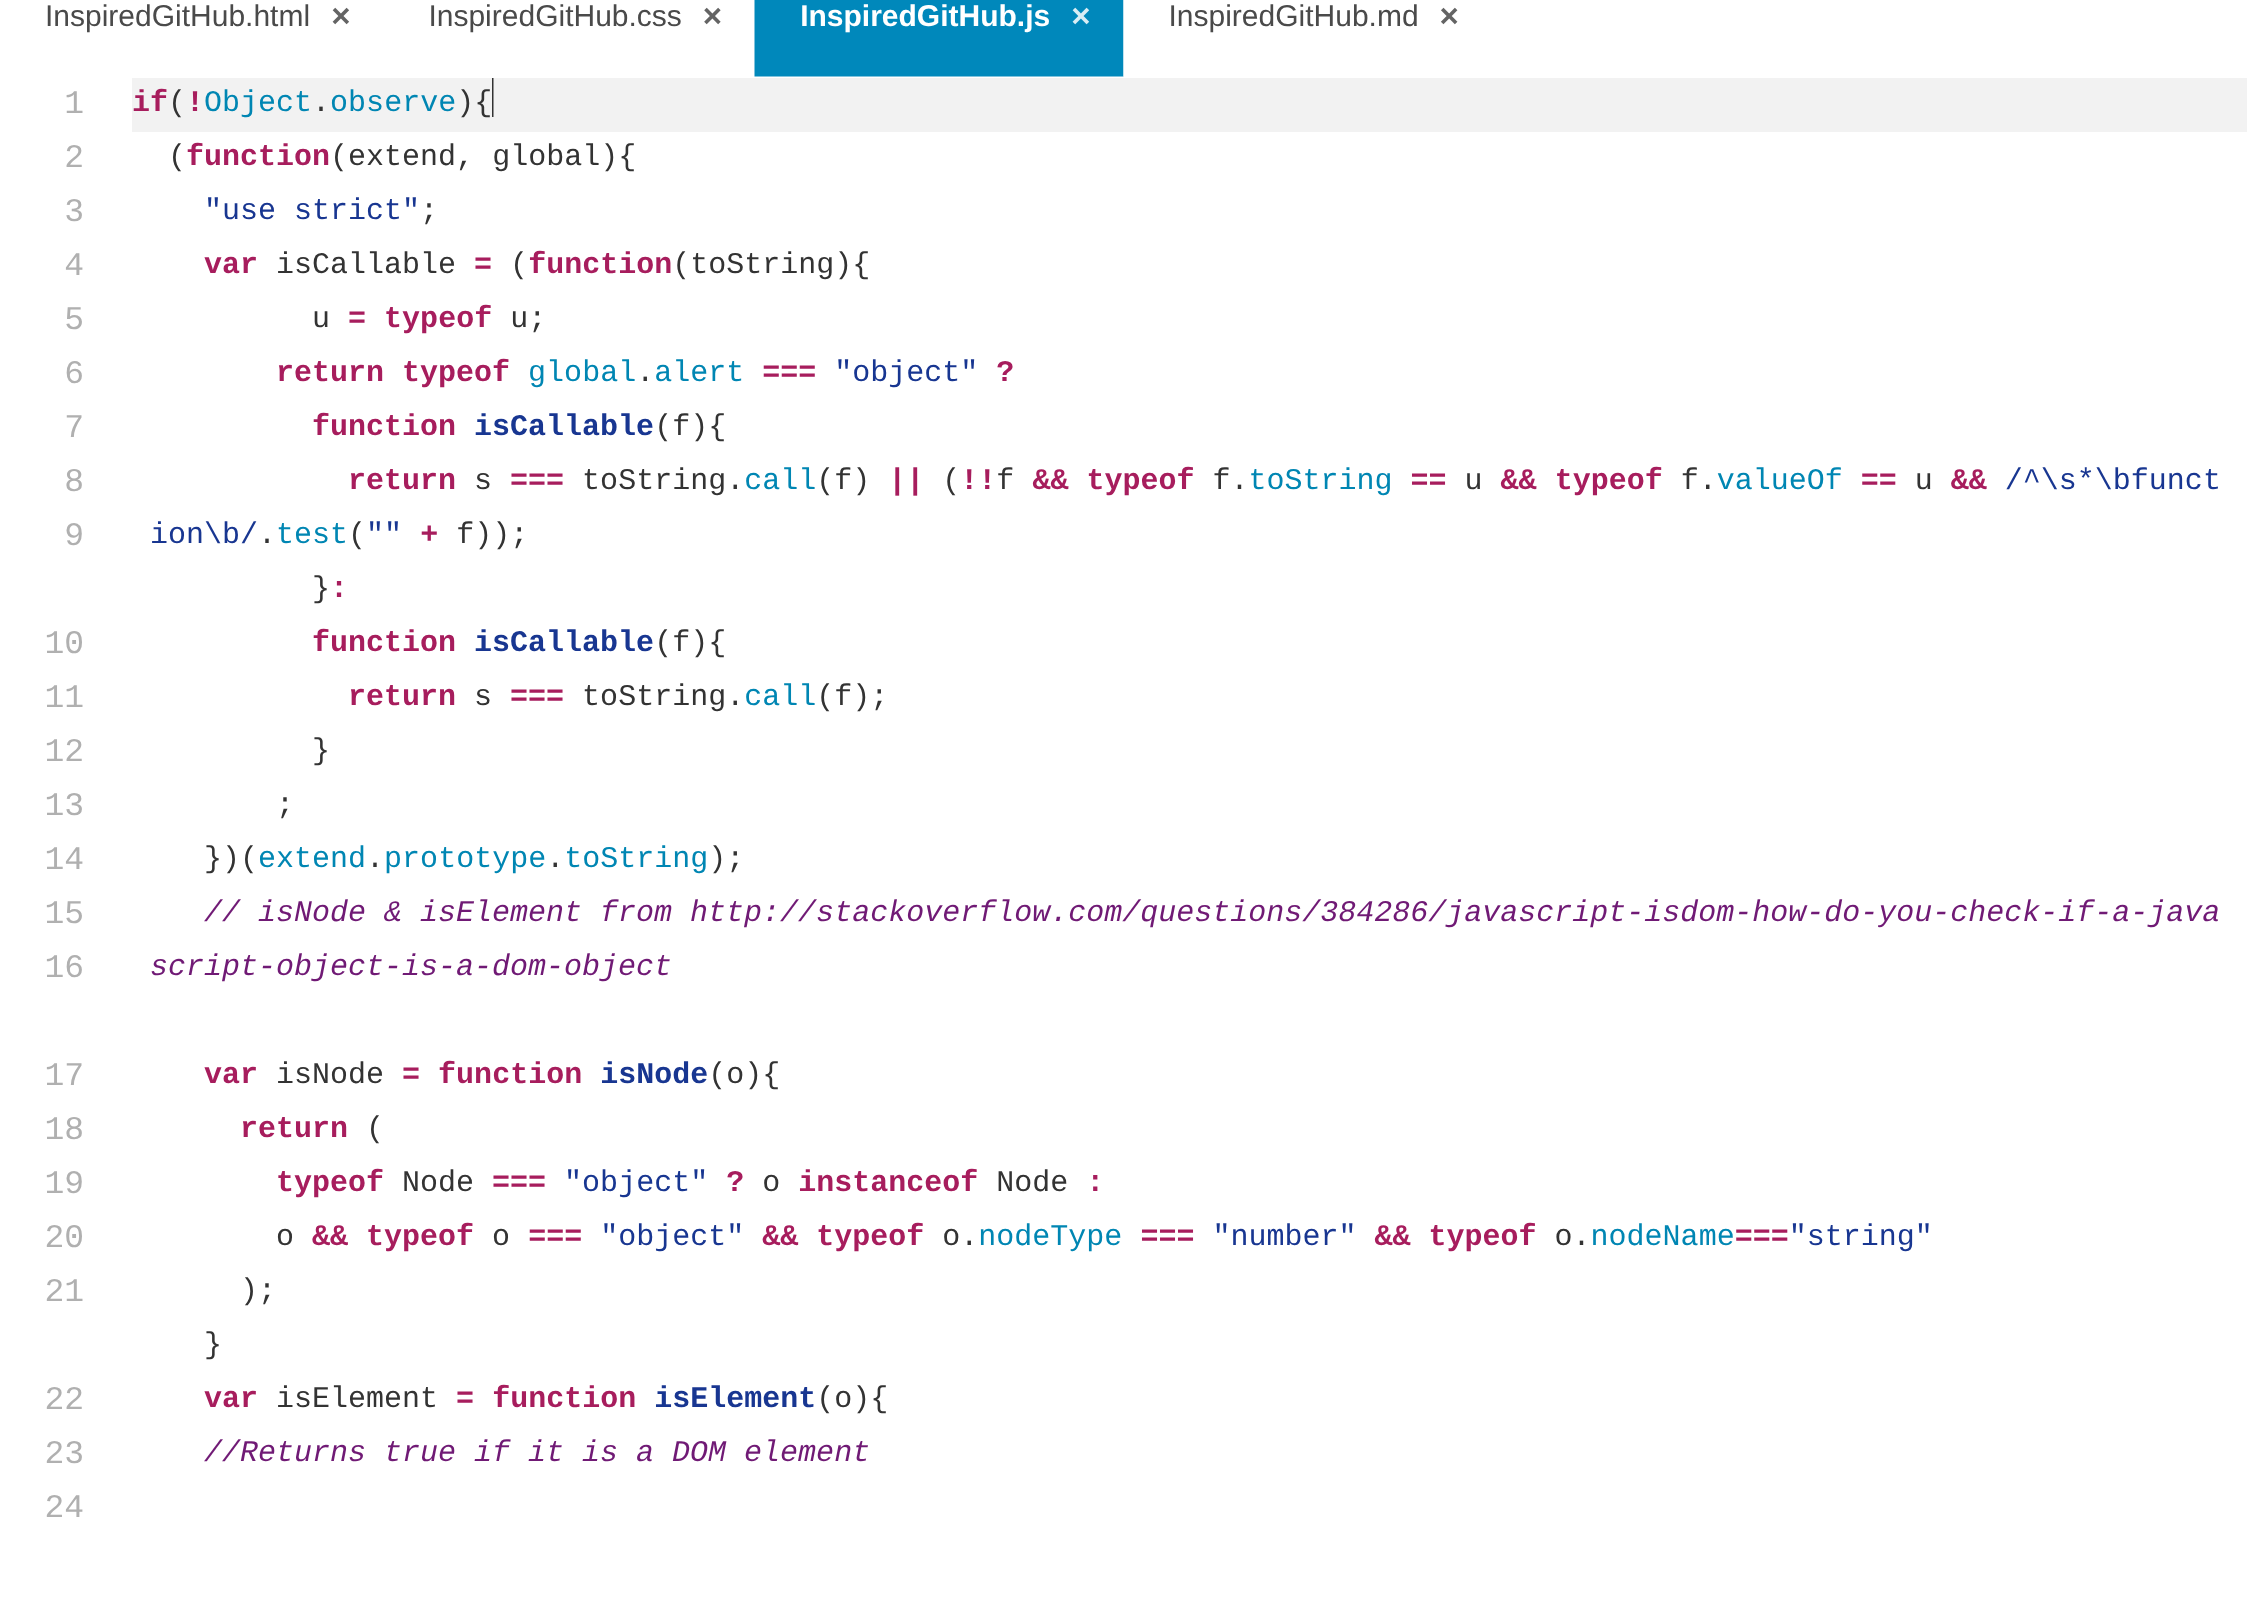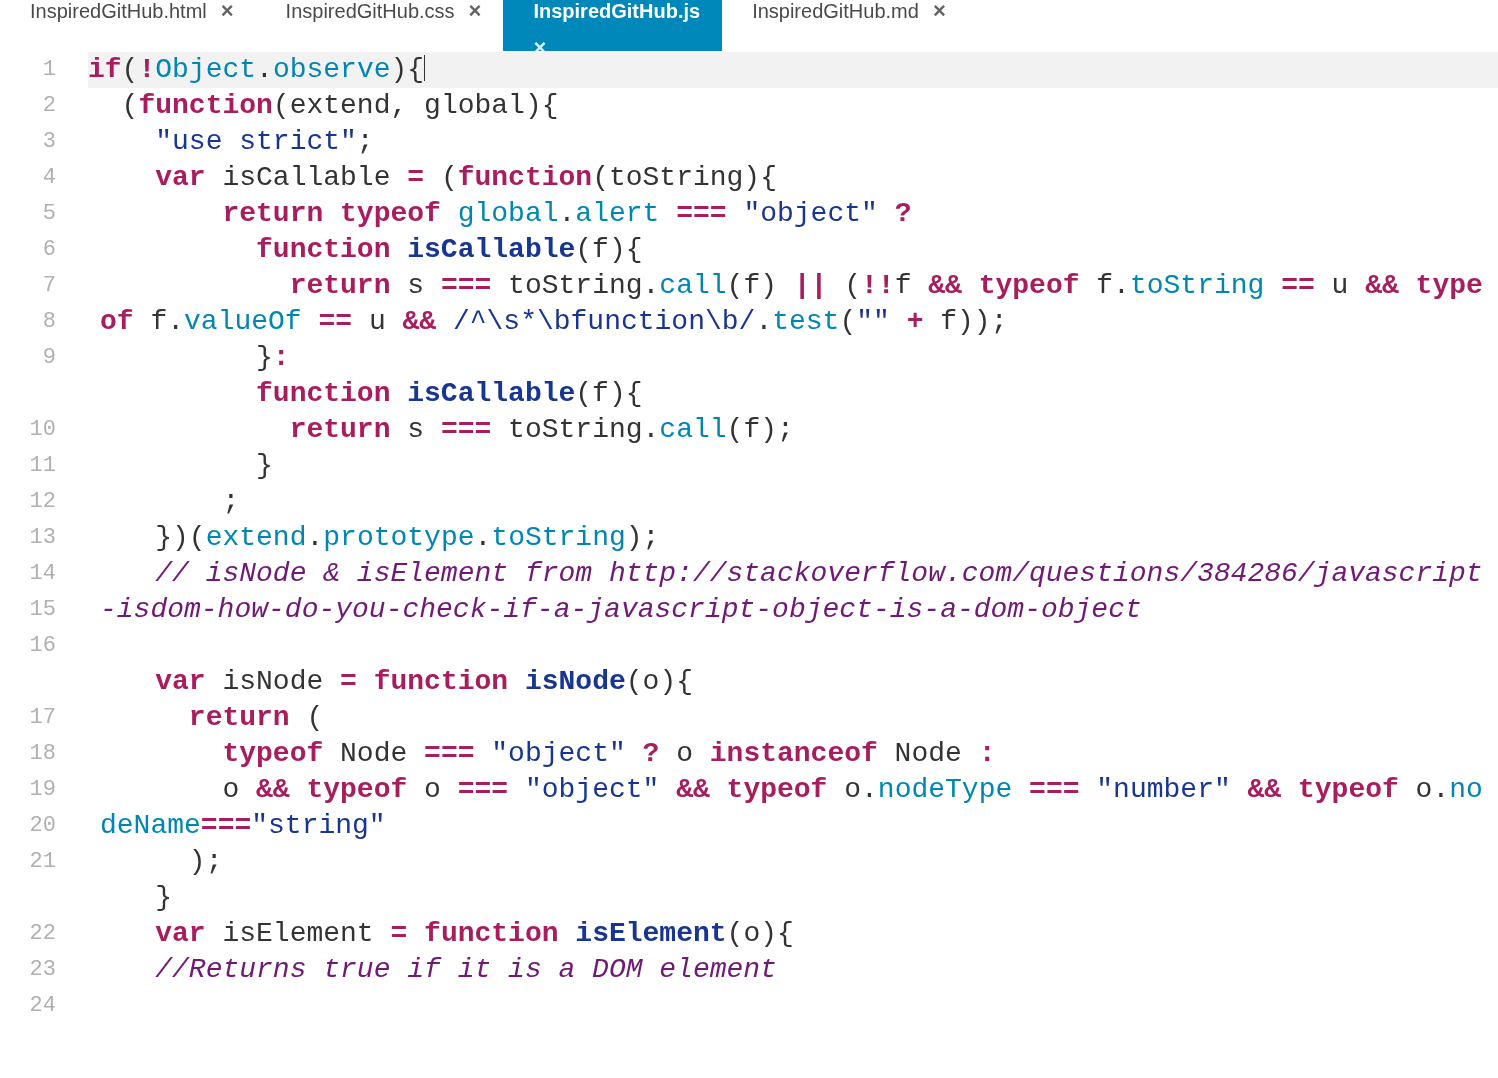--- a/index.html
+++ b/index.html
@@ -25,21 +25,20 @@
     cursor: pointer;
     background: #ffffff;
     gap: 14px;
     white-space: nowrap;
     font-weight: 400;
   }
   .tab.active {
     background: #0088bb;
     color: #ffffff;
     font-weight: 700;
-    flex-direction: column;
   }
   .tab .label { flex: 1; }
   .tab .close {
     font-size: 22px;
     line-height: 1;
     font-weight: 700;
     cursor: pointer;
     color: inherit;
     opacity: 0.85;
   }
@@ -61,21 +60,21 @@
     text-align: right;
     padding-right: 20px;
     color: #b0b0b0;
     font-family: Consolas, "Liberation Mono", Menlo, monospace;
     font-size: 22px;
   }
   .code {
     position: absolute;
     left: 76px; right: 0; top: 0; bottom: 0;
     font-family: Consolas, "Liberation Mono", Menlo, monospace;
-    font-size: 28px;
+    font-size: 20px;
   }
   .code-line {
     min-height: 36px;
     line-height: 36px;
     white-space: pre-wrap;
     word-break: break-all;
     padding-left: 12px;
     padding-right: 8px;
     text-indent: -12px;
     margin-left: 12px;
@@ -151,20 +150,21 @@
       <div class="ln"></div>
       <div class="ln">22</div>
       <div class="ln">23</div>
       <div class="ln">24</div>
     </div>
   <div class="code" id="code">
       <div class="code-line highlight"><span class="c-kw">if</span><span class="c-punc">(</span><span class="c-op">!</span><span class="c-cls">Object</span><span class="c-punc">.</span><span class="c-cls">observe</span><span class="c-punc">)</span><span class="c-punc">{</span><span class="cursor-bar"></span></div>
       <div class="code-line"><span class="c-id">  (</span><span class="c-kw">function</span><span class="c-punc">(</span><span class="c-id">extend</span><span class="c-punc">, </span><span class="c-id">global</span><span class="c-punc">)</span><span class="c-punc">{</span></div>
       <div class="code-line"><span class="c-id">    </span><span class="c-str">"use strict"</span><span class="c-punc">;</span></div>
       <div class="code-line"><span class="c-id">    </span><span class="c-kw">var</span><span class="c-id"> isCallable </span><span class="c-op">=</span><span class="c-id"> (</span><span class="c-kw">function</span><span class="c-punc">(</span><span class="c-id">toString</span><span class="c-punc">)</span><span class="c-punc">{</span></div>
+      <div class="code-line"><span class="c-id">          u </span><span class="c-op">=</span><span class="c-id"> </span><span class="c-kw">typeof</span><span class="c-id"> u</span><span class="c-punc">;</span></div>
       <div class="code-line"><span class="c-id">        </span><span class="c-kw">return</span><span class="c-id"> </span><span class="c-kw">typeof</span><span class="c-id"> </span><span class="c-cls">global</span><span class="c-punc">.</span><span class="c-cls">alert</span><span class="c-id"> </span><span class="c-op">===</span><span class="c-id"> </span><span class="c-str">"object"</span><span class="c-id"> </span><span class="c-op">?</span></div>
       <div class="code-line"><span class="c-id">          </span><span class="c-kw">function</span><span class="c-id"> </span><span class="c-fn">isCallable</span><span class="c-punc">(</span><span class="c-id">f</span><span class="c-punc">)</span><span class="c-punc">{</span></div>
       <div class="code-line"><span class="c-id">            </span><span class="c-kw">return</span><span class="c-id"> s </span><span class="c-op">===</span><span class="c-id"> toString</span><span class="c-punc">.</span><span class="c-cls">call</span><span class="c-punc">(</span><span class="c-id">f</span><span class="c-punc">) </span><span class="c-op">||</span><span class="c-id"> (</span><span class="c-op">!!</span><span class="c-id">f </span><span class="c-op">&amp;&amp;</span><span class="c-id"> </span><span class="c-kw">typeof</span><span class="c-id"> f</span><span class="c-punc">.</span><span class="c-cls">toString</span><span class="c-id"> </span><span class="c-op">==</span><span class="c-id"> u </span><span class="c-op">&amp;&amp;</span><span class="c-id"> </span><span class="c-kw">typeof</span><span class="c-id"> f</span><span class="c-punc">.</span><span class="c-cls">valueOf</span><span class="c-id"> </span><span class="c-op">==</span><span class="c-id"> u </span><span class="c-op">&amp;&amp;</span><span class="c-id"> </span><span class="c-regx">/^\s*\bfunction\b/</span><span class="c-punc">.</span><span class="c-cls">test</span><span class="c-punc">(</span><span class="c-str">""</span><span class="c-id"> </span><span class="c-op">+</span><span class="c-id"> f</span><span class="c-punc">));</span></div>
       <div class="code-line"><span class="c-id">          </span><span class="c-punc">}</span><span class="c-op">:</span></div>
       <div class="code-line"><span class="c-id">          </span><span class="c-kw">function</span><span class="c-id"> </span><span class="c-fn">isCallable</span><span class="c-punc">(</span><span class="c-id">f</span><span class="c-punc">)</span><span class="c-punc">{</span></div>
       <div class="code-line"><span class="c-id">            </span><span class="c-kw">return</span><span class="c-id"> s </span><span class="c-op">===</span><span class="c-id"> toString</span><span class="c-punc">.</span><span class="c-cls">call</span><span class="c-punc">(</span><span class="c-id">f</span><span class="c-punc">);</span></div>
       <div class="code-line"><span class="c-id">          </span><span class="c-punc">}</span></div>
       <div class="code-line"><span class="c-id">        </span><span class="c-punc">;</span></div>
       <div class="code-line"><span class="c-id">    </span><span class="c-punc">})</span><span class="c-punc">(</span><span class="c-cls">extend</span><span class="c-punc">.</span><span class="c-cls">prototype</span><span class="c-punc">.</span><span class="c-cls">toString</span><span class="c-punc">);</span></div>
       <div class="code-line"><span class="c-id">    </span><span class="c-cmt">// isNode &amp; isElement from http://stackoverflow.com/questions/384286/javascript-isdom-how-do-you-check-if-a-javascript-object-is-a-dom-object</span></div>

